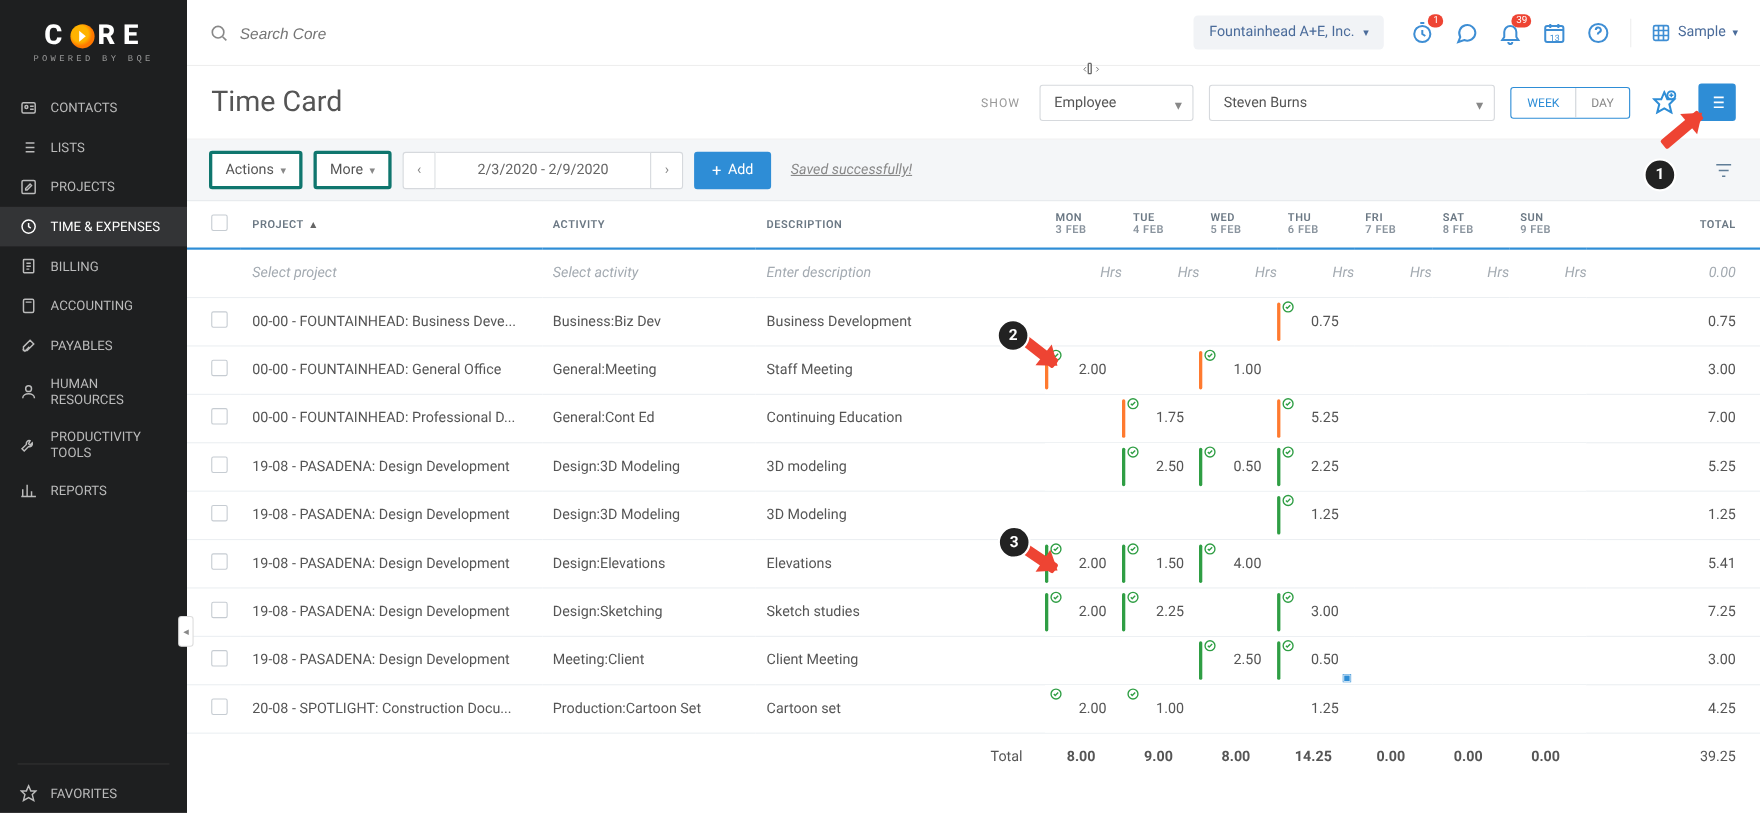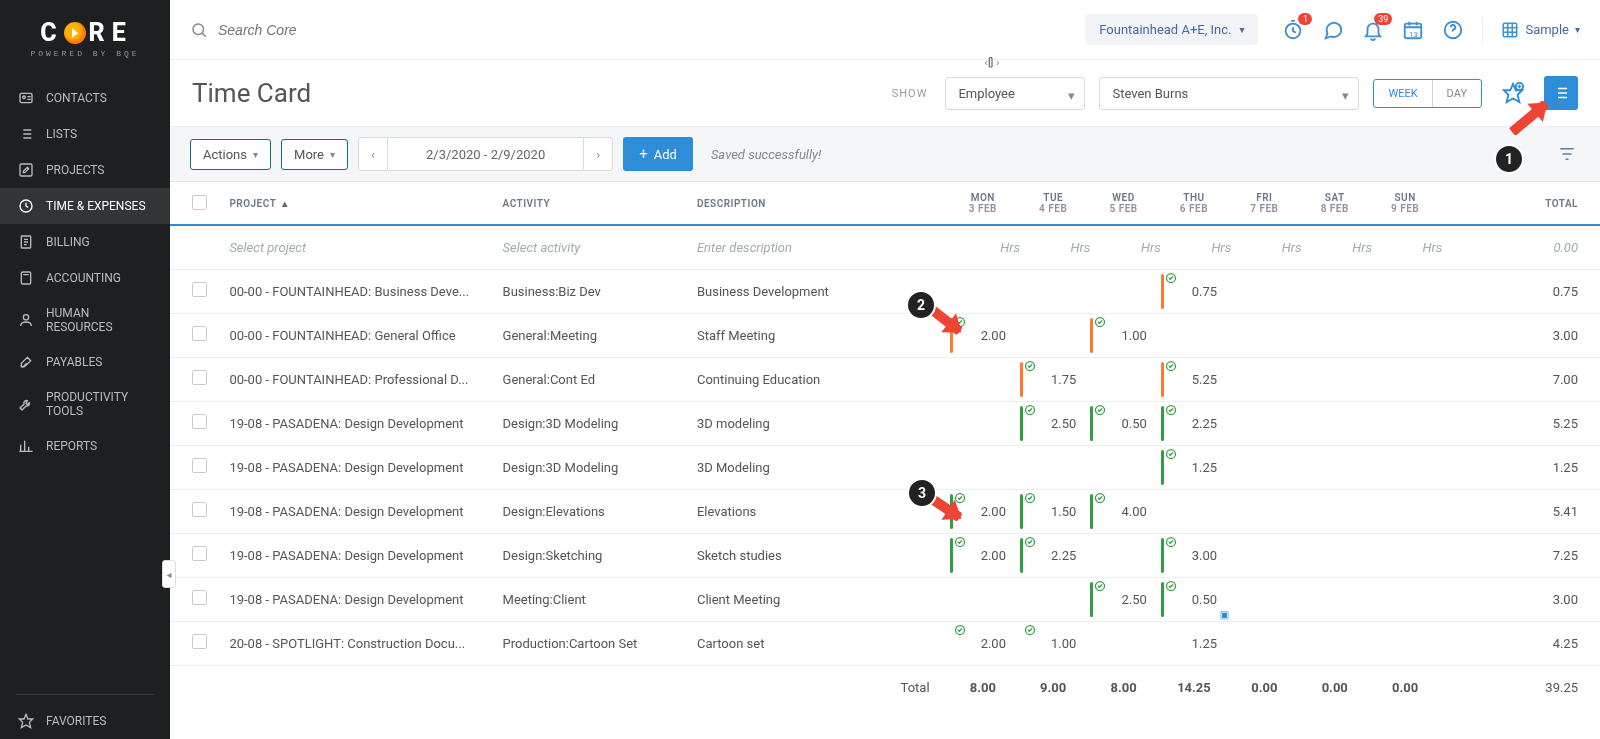--- a/index.html
+++ b/index.html
@@ -47,36 +47,36 @@
   .toggle-wk { display:flex; border:1px solid #2e8dd6; border-radius:3px; overflow:hidden;}
   .toggle-wk .tg { padding:7px 14px; font-size:11px; color:#888; cursor:pointer;}
   .toggle-wk .tg.active { color:#2e8dd6;}
   .toggle-wk .tgd { border-left:1px solid #cfd4d9;}
   .iconbtn { width:34px; height:34px; border-radius:3px; display:flex; align-items:center; justify-content:center; cursor:pointer;}
   .iconbtn.star { color:#2e8dd6;}
   .iconbtn.list { background:#2e8dd6; color:#fff;}
 
   
   .toolbar { background:#f4f6f8; padding:10px 20px; display:flex; align-items:center; gap:10px; border-bottom:1px solid #e5e8eb;}
-  .btn-plain { background:#fff; border:1px solid #0f766e; border-radius:3px; padding:7px 12px; font-size:13px; color:#555; display:flex; align-items:center; gap:6px; cursor:pointer;}
+  .btn-plain { background:#fff; border:3px solid #0f766e; border-radius:3px; padding:7px 12px; font-size:13px; color:#555; display:flex; align-items:center; gap:6px; cursor:pointer;}
   .range-nav { display:flex; align-items:center;}
   .range-nav .arrow { background:#fff; border:1px solid #d6d9dd; width:30px; height:34px; display:flex; align-items:center; justify-content:center; color:#888; cursor:pointer;}
   .range-nav .range { background:#fff; border-top:1px solid #d6d9dd; border-bottom:1px solid #d6d9dd; height:34px; display:flex; align-items:center; padding:0 38px; color:#666;}
   .range-nav .arrow.l { border-radius:3px 0 0 3px;}
   .range-nav .arrow.r { border-radius:0 3px 3px 0;}
   .btn-primary { background:#2e8dd6; color:#fff; border:none; border-radius:3px; padding:8px 16px; font-size:13px; display:flex; align-items:center; gap:6px; cursor:pointer;}
-  .saved-msg { color:#888; font-style:italic; margin-left:8px;}
+  .saved-msg { color:#888; font-style:italic; text-decoration:underline; margin-left:8px;}
   .toolbar-spacer { flex:1;}
   .filter-ic { color:#5f7d97; cursor:pointer; padding:4px;}
 
   
   .table-wrap { flex:1; overflow:auto; }
   table.timegrid { width:100%; border-collapse:collapse;}
   .timegrid th { text-align:left; font-size:10px; color:#6b7884; font-weight:600; letter-spacing:0.5px; padding:10px 10px 10px; border-bottom:2px solid #2e8dd6; background:#fff;}
-  .timegrid th.day { text-align:center; padding-right:14px;}
+  .timegrid th.day { text-align:left; padding-right:14px;}
   .timegrid th .d2 { font-size:10px; color:#8a949e; display:block;}
   .timegrid th.total { text-align:right; padding-right:22px;}
   .col-chk { width:40px; padding-left:22px !important;}
   .col-proj { width:260px;}
   .col-act { width:185px;}
   .col-desc { width:250px;}
   .col-day { width:67px;}
   .col-total { width:150px;}
   .chkbox { width:15px; height:15px; border:1px solid #c6ccd2; border-radius:2px; display:inline-block; background:#fff;}
   .timegrid td { padding:12px 10px; border-bottom:1px solid #eceff2; font-size:13px; color:#555; vertical-align:middle; background:#fff;}
@@ -175,33 +175,33 @@
             <svg viewBox="0 0 24 24" width="16" height="16" fill="none" stroke="currentColor" stroke-width="2">
               <rect x="5" y="3" width="14" height="18" rx="2"></rect>
               <path d="M8 7h8M8 12h.01M12 12h.01M16 12h.01M8 16h.01M12 16h.01M16 16h.01"></path>
             </svg>
           </span>
           <span>ACCOUNTING</span>
         </div>
         <div class="nav-item">
           <span class="nav-icon">
             <svg viewBox="0 0 24 24" width="16" height="16" fill="none" stroke="currentColor" stroke-width="2">
+              <path d="M4 17l3 3 6-6M14 5l5 5-9 9H5v-5z"></path>
+            </svg>
+          </span>
+          <span>PAYABLES</span>
+        </div>
+        <div class="nav-item">
+          <span class="nav-icon">
+            <svg viewBox="0 0 24 24" width="16" height="16" fill="none" stroke="currentColor" stroke-width="2">
               <circle cx="12" cy="8" r="4"></circle>
               <path d="M4 21c0-4 4-6 8-6s8 2 8 6"></path>
             </svg>
           </span>
           <span>HUMAN RESOURCES</span>
-        </div>
-        <div class="nav-item">
-          <span class="nav-icon">
-            <svg viewBox="0 0 24 24" width="16" height="16" fill="none" stroke="currentColor" stroke-width="2">
-              <path d="M4 17l3 3 6-6M14 5l5 5-9 9H5v-5z"></path>
-            </svg>
-          </span>
-          <span>PAYABLES</span>
         </div>
         <div class="nav-item">
           <span class="nav-icon">
             <svg viewBox="0 0 24 24" width="16" height="16" fill="none" stroke="currentColor" stroke-width="2">
               <path d="M14 7a4 4 0 0 0-5 5l-6 6 3 3 6-6a4 4 0 0 0 5-5l-3 3-2-2z"></path>
             </svg>
           </span>
           <span>PRODUCTIVITY TOOLS</span>
         </div>
         <div class="nav-item">

